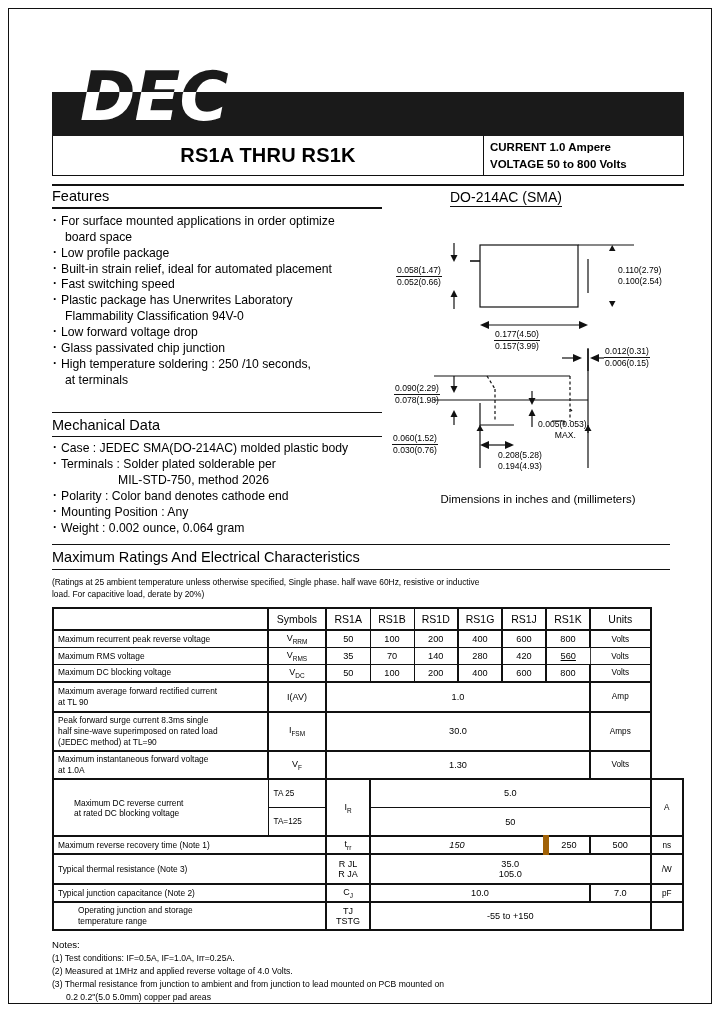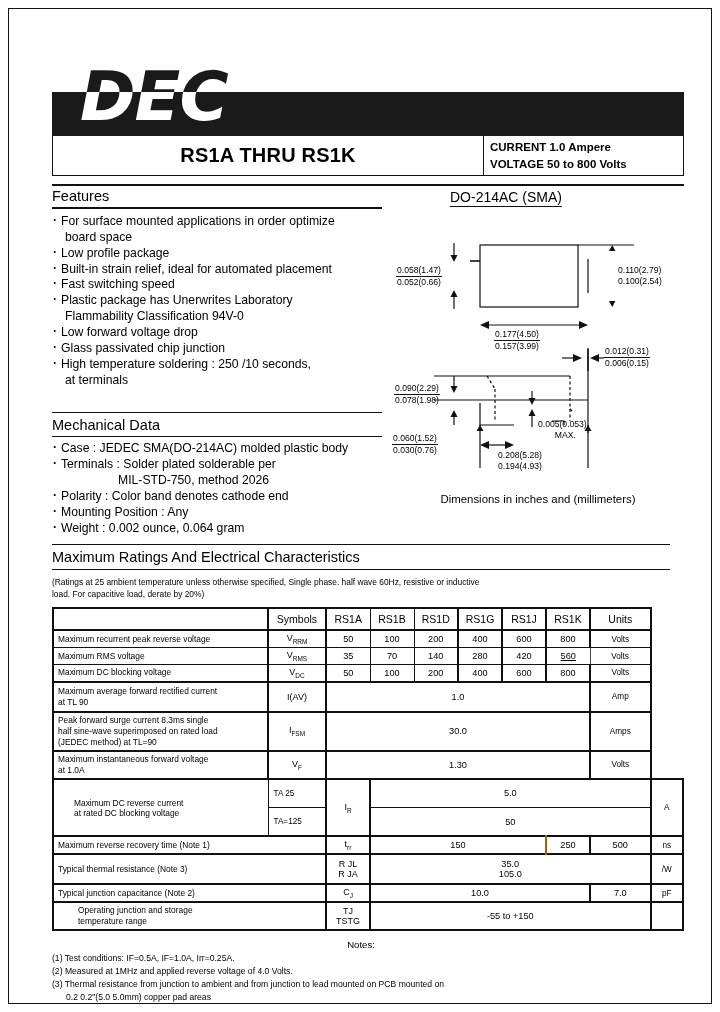--- a/index.html
+++ b/index.html
@@ -121,21 +121,21 @@
   table.spec td.big { font-size: 9.2px; }
   table.spec td.sym { font-size: 9px; }
   table.spec .bl { border-left: 2px solid #111; }
   table.spec .br { border-right: 2px solid #111; }
   table.spec .bt { border-top: 2px solid #111; }
   table.spec .bb { border-bottom: 2px solid #111; }
   sub { font-size: 0.72em; }
   .cond { font-size: 8.2px; }
 
   .notes { margin-top: 7px; font-size: 8.6px; line-height: 1.5; }
-  .notes .nt-head { font-size: 9.6px; text-align: center; }
+  .notes .nt-head { font-size: 9.6px; }
   .notes .ind { padding-left: 14px; }
 </style>
 </head>
 <body>
 
 <div class="page">
   <div class="outer-frame"></div>
 
   <div class="inner">
 
@@ -406,21 +406,21 @@
             <td class="bt br" rowspan="2">A</td>
           </tr>
           <tr>
             <td class="cond" style="border-right:2px solid #111; padding-left:5px; text-align:left;">TA=125</td>
             <td class="big" colspan="6" style="border-right:2px solid #111;">50</td>
           </tr>
 
           <tr>
             <td class="param bl bt" colspan="2" style="border-right:2px solid #111;">Maximum reverse recovery time (Note 1)</td>
             <td class="sym bt" style="border-right:2px solid #111;">t<sub>rr</sub></td>
-            <td class="big bt" colspan="4" style="border-right:2px solid #a16207;">150</td>
+            <td class="big bt" colspan="4" style="border-right:6px solid #a16207;font-style:italic;">150</td>
             <td class="big bt" style="border-right:2px solid #111;">250</td>
             <td class="big bt" style="border-right:2px solid #111;">500</td>
             <td class="bt br">ns</td>
           </tr>
 
           <tr>
             <td class="param bl bt" colspan="2" style="border-right:2px solid #111; height:30px;">Typical thermal resistance (Note 3)</td>
             <td class="sym bt" style="border-right:2px solid #111;">
               <div>R  JL</div>
               <div>R  JA</div>

